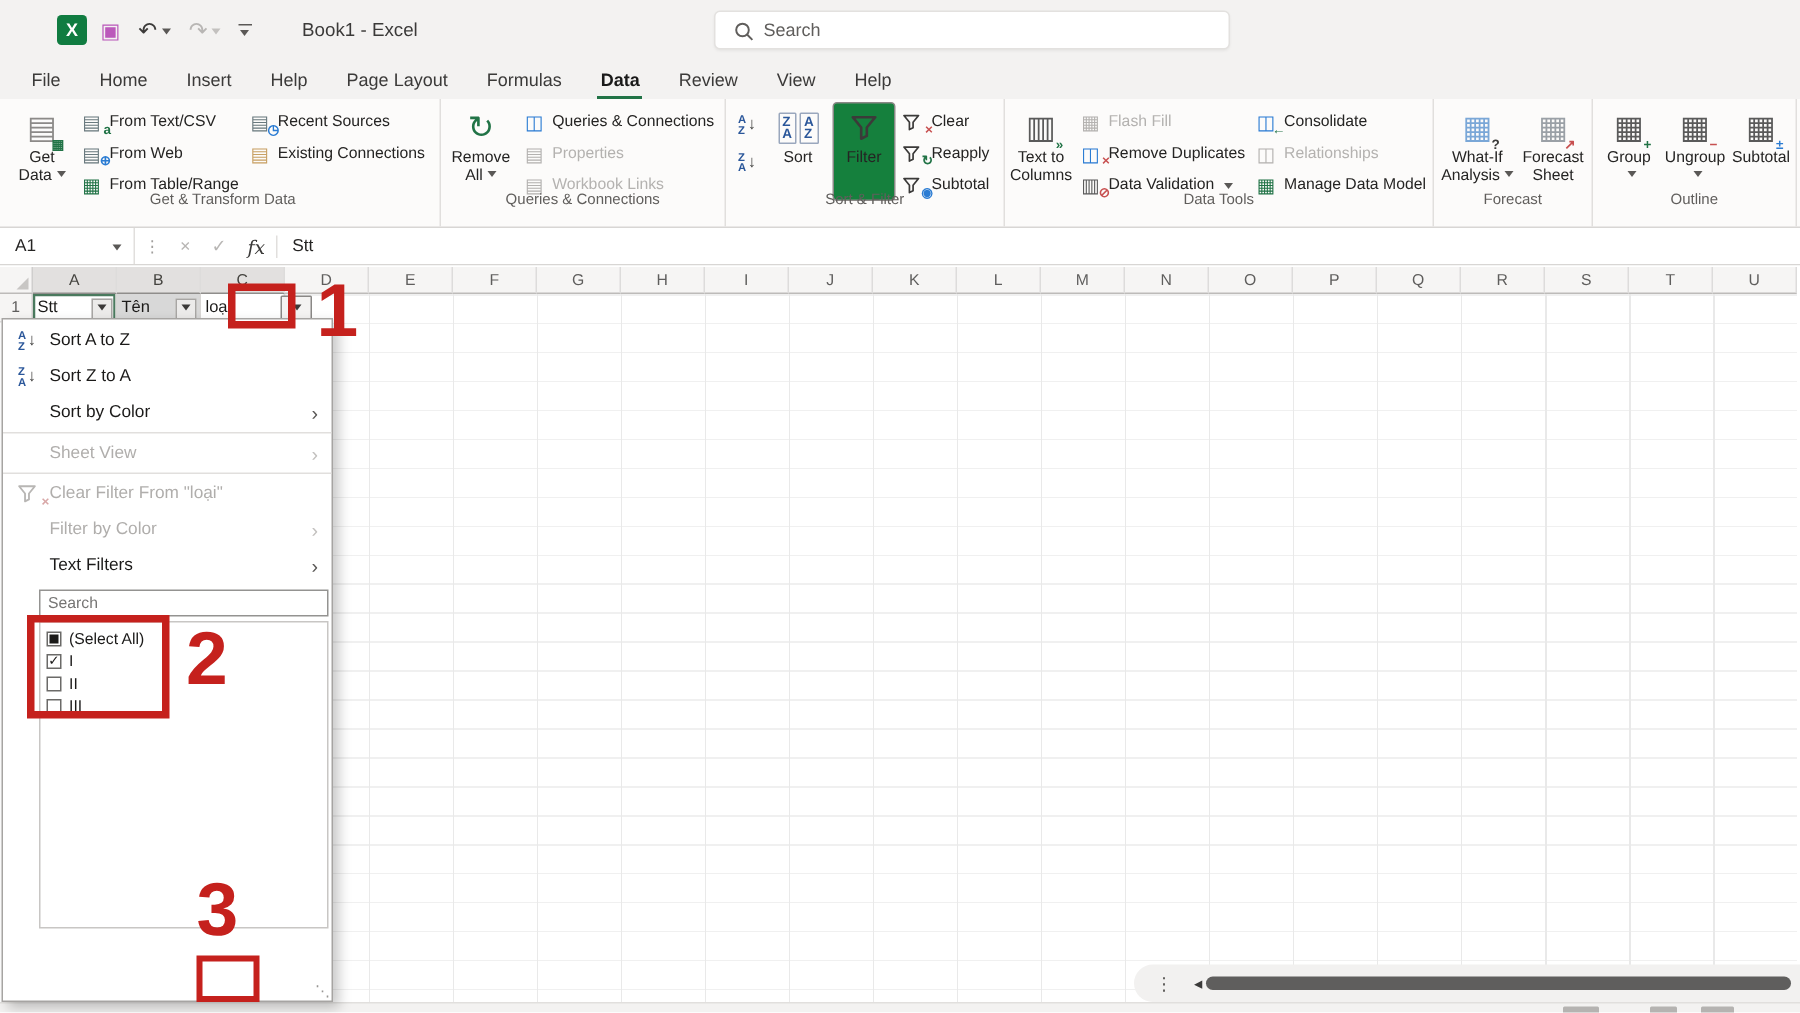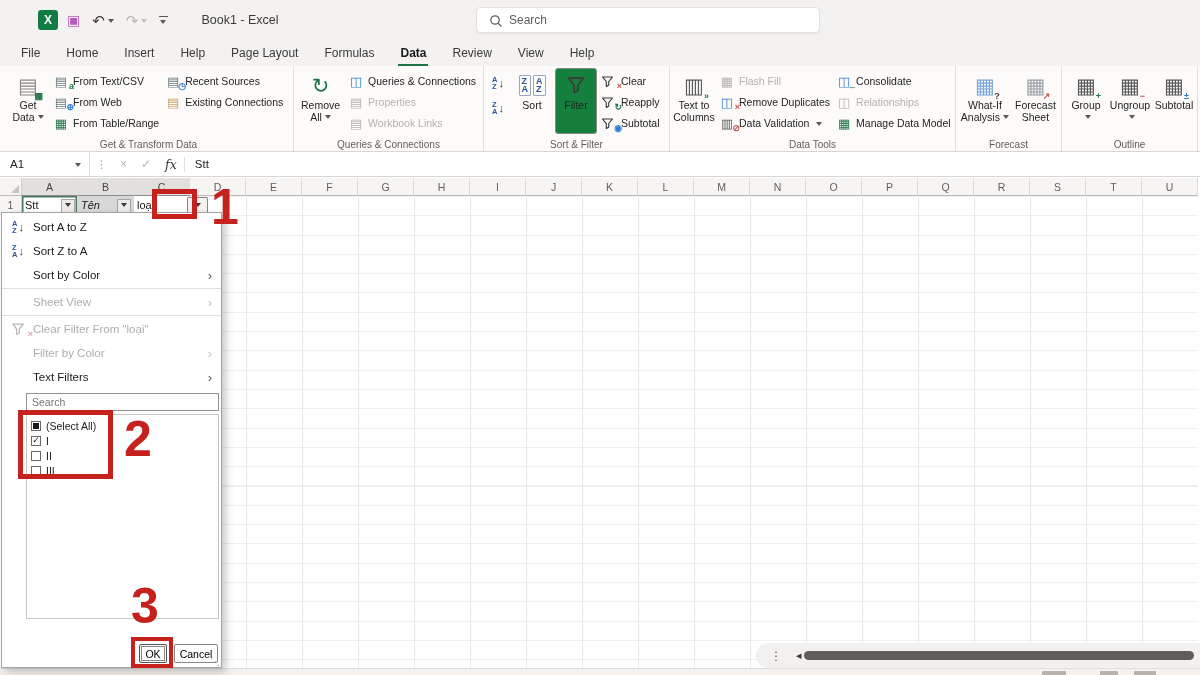--- a/index.html
+++ b/index.html
@@ -32,21 +32,21 @@
   
   #tabrow{position:absolute;top:40px;left:0;width:1200px;height:26px;background:#f3f2f1;display:flex;align-items:stretch;padding-left:8px}
   .tab{position:relative;padding:0 13px;font-size:12px;line-height:26px;color:#3b3a39;white-space:nowrap}
   .tab.active{font-weight:bold;color:#1a1a1a}
   .tab.active::after{content:"";position:absolute;left:11px;right:11px;bottom:0;height:2.5px;background:#217346}
 
   
   #ribbon{position:absolute;top:66px;left:0;width:1200px;height:86px;background:#fcfbfa;border-bottom:1px solid #d8d6d4;display:flex;padding-left:4px}
   .rgroup{position:relative;height:100%;border-right:1px solid #e1dfdd;padding:2px 3px 14px;display:flex;align-items:flex-start;gap:2px;overflow:hidden}
   .g0{width:290px}.g1{width:190px}.g2{width:186px}.g3{width:286px}.g4{width:106px}.g5{width:136px}
-  .glabel{position:absolute;bottom:1px;left:0;right:0;text-align:center;font-size:10px;color:#605e5c;white-space:nowrap}
+  .glabel{position:absolute;bottom:12px;left:0;right:0;text-align:center;font-size:10px;color:#605e5c;white-space:nowrap}
   .bigbtn{display:flex;flex-direction:column;align-items:center;min-width:42px;padding:3px 3px 0;height:66px;border-radius:3px;border:1px solid transparent}
   .bigbtn.active{background:#15803d;border-color:#8a8886}
   .bicon{height:26px;display:flex;align-items:center;justify-content:center;font-size:21px}
   .blab{margin-top:2px;text-align:center}
   .bline{font-size:10.5px;line-height:11.5px;color:#252423;white-space:nowrap}
   .scol{display:flex;flex-direction:column;padding-top:3px;gap:1px}
   .sbtn{display:flex;align-items:center;gap:4px;height:20px;font-size:10.5px;color:#252423;white-space:nowrap;padding:0 2px}
   .sbtn.disabled,.sbtn.disabled .gico,.sbtn.disabled .slab{color:#b4b2b0 !important}
   .sicon{width:16px;text-align:center;font-size:13px;flex:none}
   .paircol{display:flex;flex-direction:column;gap:5px;padding-top:5px}
@@ -440,21 +440,21 @@
       <div class="ch" style="left: 1142px;">U</div>
     </div>
   <div id="row1">
     <div class="rowhead">1</div>
   <div class="cell activecell" style="left: 22px;">
         <span class="clab">Stt</span>
         <span class="ddbtn">
           <span class="chevtri"></span>
         </span>
       </div>
-      <div class="cell shaded" style="left: 78px; font-style: italic;">
+      <div class="cell shaded" style="left: 78px;">
         <span class="clab">Tên</span>
         <span class="ddbtn">
           <span class="chevtri"></span>
         </span>
       </div>
       <div class="cell" style="left: 134px;">
         <span class="clab">loại</span>
         <span class="ddbtn openbtn">
           <span class="chevtri"></span>
         </span>
@@ -526,24 +526,20 @@
       </div>
       <div class="fli">
         <span class="cb"></span>
         <span class="cblab">II</span>
       </div>
       <div class="fli">
         <span class="cb"></span>
         <span class="cblab">III</span>
       </div>
     </div>
-  <div class="fbtns">
-    <button class="okbtn">OK</button>
-    <button class="cancelbtn">Cancel</button>
-  </div>
   <span class="resize">⋱</span>
 </div>
 
 <div id="hscroll">
   <span class="grip">⋮</span>
   <span class="sarrow">◂</span>
   <span class="thumb"></span>
 </div>
 <div id="statusbar">
   <span class="viewbtn vb1"></span>

